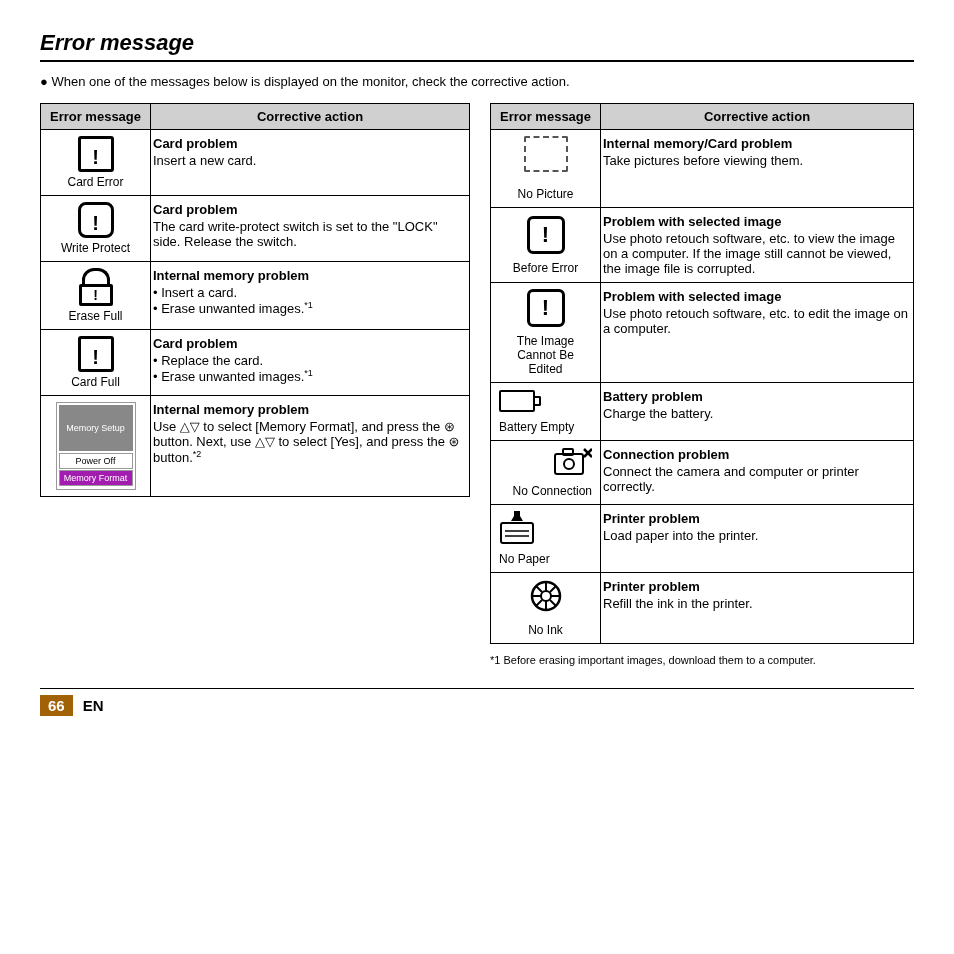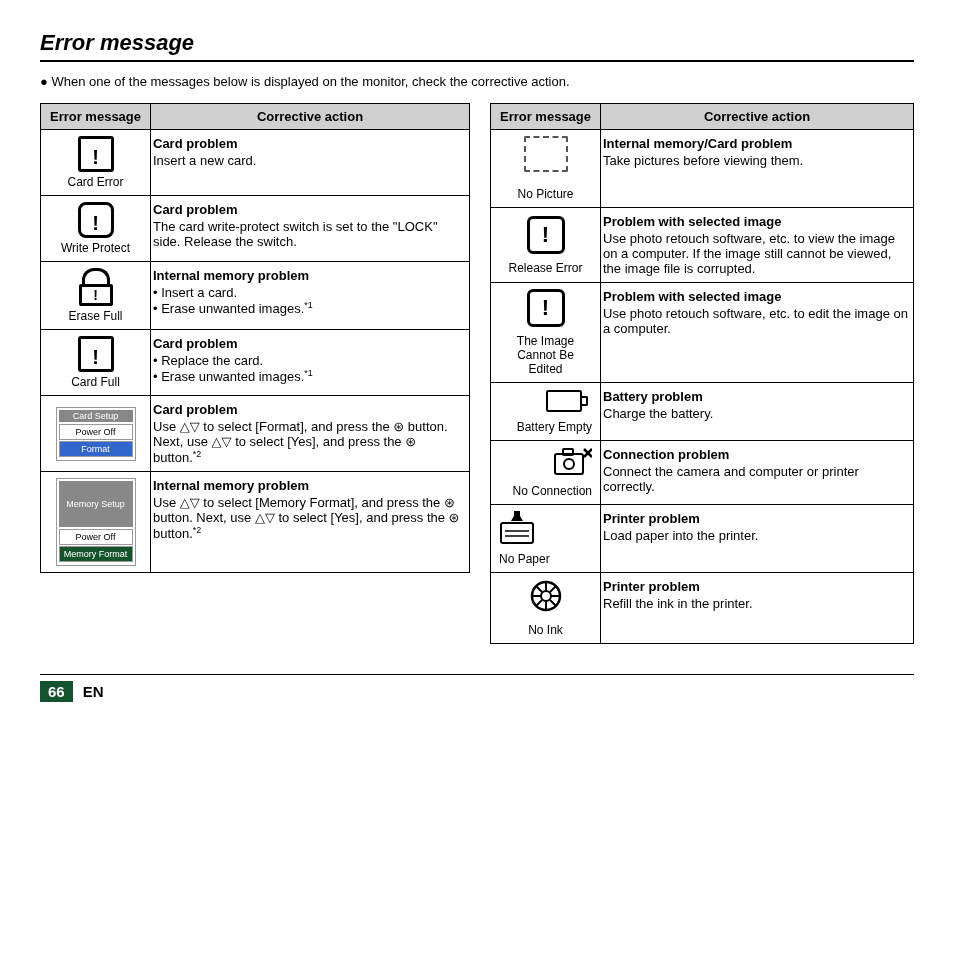--- a/index.html
+++ b/index.html
@@ -129,21 +129,21 @@
       margin-bottom: 2px;
     }
     .mem-setup-row {
       background: #fff;
       border: 1px solid #999;
       padding: 2px 3px;
       font-size: 9px;
       margin-bottom: 1px;
     }
     .mem-setup-row.selected {
-      background: #14532d;
+      background: #a21caf;
       color: #fff;
     }
     
     .no-picture-icon {
       display: inline-block;
       width: 44px;
       height: 36px;
       border: 2.5px dashed #555;
       border-radius: 2px;
     }
@@ -189,21 +189,21 @@
     }
     .footer-bar {
       margin-top: 20px;
       border-top: 1px solid #000;
       padding-top: 6px;
       display: flex;
       align-items: center;
       gap: 10px;
     }
     .page-num {
-      background: #14532d;
+      background: #a16207;
       color: #fff;
       font-weight: bold;
       font-size: 15px;
       padding: 2px 8px;
     }
     .en-label {
       font-weight: bold;
       font-size: 15px;
     }
     sup { font-size: 9px; }
@@ -275,33 +275,20 @@
               <div class="icon-exclaim">!</div>
               <span class="error-label">Card Full</span>
             </div>
           </td>
           <td class="action-cell">
             <span class="action-title">Card problem</span>
             • Replace the card.<br>• Erase unwanted images.<sup>*1</sup>
           </td>
         </tr>
 
-        <tr>
-          <td class="icon-cell">
-            <div class="card-setup-icon">
-              <div class="card-setup-header">Card Setup</div>
-              <div class="card-setup-row">Power Off</div>
-              <div class="card-setup-row selected">Format</div>
-            </div>
-          </td>
-          <td class="action-cell">
-            <span class="action-title">Card problem</span>
-            Use △▽ to select [Format], and press the ⊛ button. Next, use △▽ to select [Yes], and press the ⊛ button.<sup>*2</sup>
-          </td>
-        </tr>
 
         <tr>
           <td class="icon-cell">
             <div class="mem-setup-icon">
               <div class="mem-setup-header">Memory Setup</div>
               <div class="mem-setup-row">Power Off</div>
               <div class="mem-setup-row selected">Memory Format</div>
             </div>
           </td>
           <td class="action-cell">
@@ -333,21 +320,21 @@
           <td class="action-cell">
             <span class="action-title">Internal memory/Card problem</span>
             Take pictures before viewing them.
           </td>
         </tr>
 
         <tr>
           <td class="icon-cell">
             <div style="display:flex;flex-direction:column;align-items:center;gap:4px;">
               <div class="pic-error-icon">!</div>
-              <span class="error-label">Release Error</span>
+              <span class="error-label">Before Error</span>
             </div>
           </td>
           <td class="action-cell">
             <span class="action-title">Problem with selected image</span>
             Use photo retouch software, etc. to view the image on a computer. If the image still cannot be viewed, the image file is corrupted.
           </td>
         </tr>
 
         <tr>
           <td class="icon-cell">
@@ -357,21 +344,21 @@
             </div>
           </td>
           <td class="action-cell">
             <span class="action-title">Problem with selected image</span>
             Use photo retouch software, etc. to edit the image on a computer.
           </td>
         </tr>
 
         <tr>
           <td class="icon-cell">
-            <div style="display:flex;flex-direction:column;align-items:flex-end;gap:4px;">
+            <div style="display:flex;flex-direction:column;align-items:flex-start;gap:4px;">
               <div style="position:relative;width:46px;height:24px;display:flex;align-items:center;">
                 <div class="battery-body">
                   <div class="battery-tip"></div>
                 </div>
               </div>
               <span class="error-label">Battery Empty</span>
             </div>
           </td>
           <td class="action-cell">
             <span class="action-title">Battery problem</span>
@@ -448,20 +435,21 @@
           </td>
           <td class="action-cell">
             <span class="action-title">Printer problem</span>
             Refill the ink in the printer.
           </td>
         </tr>
       </tbody>
     </table>
 
     <div class="footnotes">
+      <p>*1 Before erasing important images, download them to a computer.</p>
     </div>
   </div>
 </div>
 
 <div class="footer-bar">
   <span class="page-num">66</span>
   <span class="en-label">EN</span>
 </div>
 
 </body></html>

